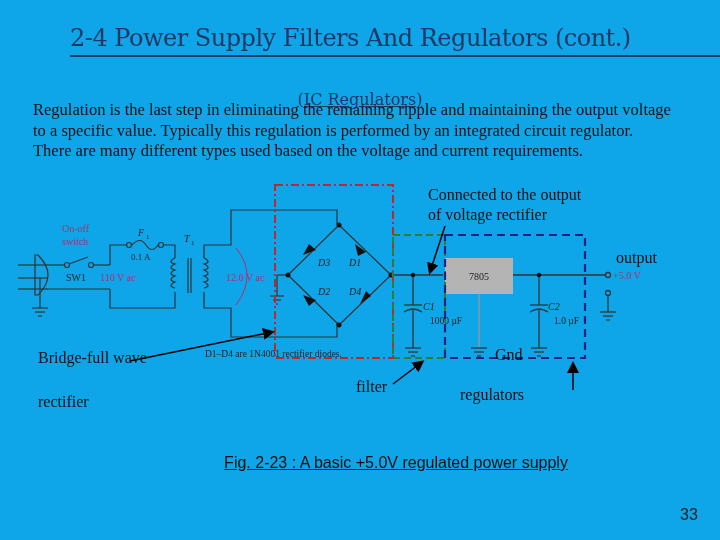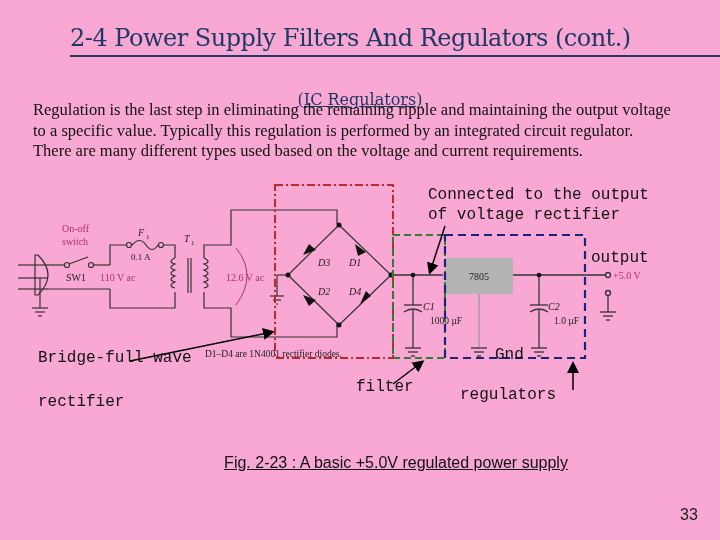--- a/index.html
+++ b/index.html
@@ -1,21 +1,21 @@
 <!DOCTYPE html>
 <html><head>
 <meta charset="utf-8">
 <style>
   html,body{margin:0;padding:0;background:#fff;}
-  #slide{position:relative;width:720px;height:540px;background:#f9a8d4;overflow:hidden;font-family:"Liberation Sans",sans-serif;}
+  #slide{position:relative;width:720px;height:540px;background:#0ea5e9;overflow:hidden;font-family:"Liberation Sans",sans-serif;}
   .title{position:absolute;left:70px;top:24px;width:650px;font-family:"DejaVu Serif",serif;color:#1f3864;font-size:24px;letter-spacing:-0.5px;white-space:nowrap;}
   .title-line{position:absolute;left:70px;top:55px;width:650px;height:2px;background:#1f3864;}
   .subtitle{position:absolute;left:0;width:720px;top:62px;text-align:center;font-family:"DejaVu Serif",serif;color:#1f3864;font-size:16px;text-decoration:underline;margin-top:28px;}
   .body-text{position:absolute;left:33px;top:100px;width:640px;font-family:"Liberation Serif",serif;font-size:16.5px;line-height:20.5px;color:#111;}
-  .ann{position:absolute;font-family:Liberation Mono, monospace;font-size:16px;color:#111;line-height:20px;}
+  .ann{position:absolute;font-family:Liberation Serif, serif;font-size:16px;color:#111;line-height:20px;}
   .caption{position:absolute;left:0;width:720px;top:454px;text-align:center;font-size:16px;color:#111;text-decoration:underline;margin-left:36px;}
   .page-num{position:absolute;left:680px;top:506px;font-size:16px;color:#222;}
   svg{position:absolute;left:0;top:0;}
   .sch{font-family:"Liberation Serif",serif;}
 </style>
 </head>
 <body>
 
 <div id="slide">
   <div class="title">2-4 Power Supply Filters And Regulators (cont.)</div>
@@ -152,21 +152,21 @@
     <rect x="445" y="235" width="140" height="123" fill="none" stroke="#1a237e" stroke-width="2.2" stroke-dasharray="8,5"></rect>
 
     <line x1="445" y1="226" x2="430" y2="272" stroke="#000" stroke-width="1.5" marker-end="url(#ah)"></line>
     <line x1="130" y1="361" x2="272" y2="332" stroke="#000" stroke-width="1.5" marker-end="url(#ah)"></line>
     <line x1="393" y1="384" x2="422" y2="362" stroke="#000" stroke-width="1.5" marker-end="url(#ah)"></line>
     <line x1="573" y1="390" x2="573" y2="364" stroke="#000" stroke-width="1.5" marker-end="url(#ah)"></line>
   </svg>
 
   <div class="ann" style="left:428px;top:185px;">Connected to the output</div>
   <div class="ann" style="left:428px;top:205px;">of voltage rectifier</div>
-  <div class="ann" style="left:591px;top:248px;">output</div>
+  <div class="ann" style="left:616px;top:248px;">output</div>
   <div class="ann" style="left:38px;top:348px;">Bridge-full wave</div>
   <div class="ann" style="left:38px;top:367px;margin-top:25px;">rectifier</div>
   <div class="ann" style="left:356px;top:377px;">filter</div>
   <div class="ann" style="left:495px;top:345px;">Gnd</div>
   <div class="ann" style="left:460px;top:385px;">regulators</div>
 
   <div class="caption">Fig. 2-23 : A basic +5.0V regulated power supply</div>
   <div class="page-num">33</div>
 </div>
 

